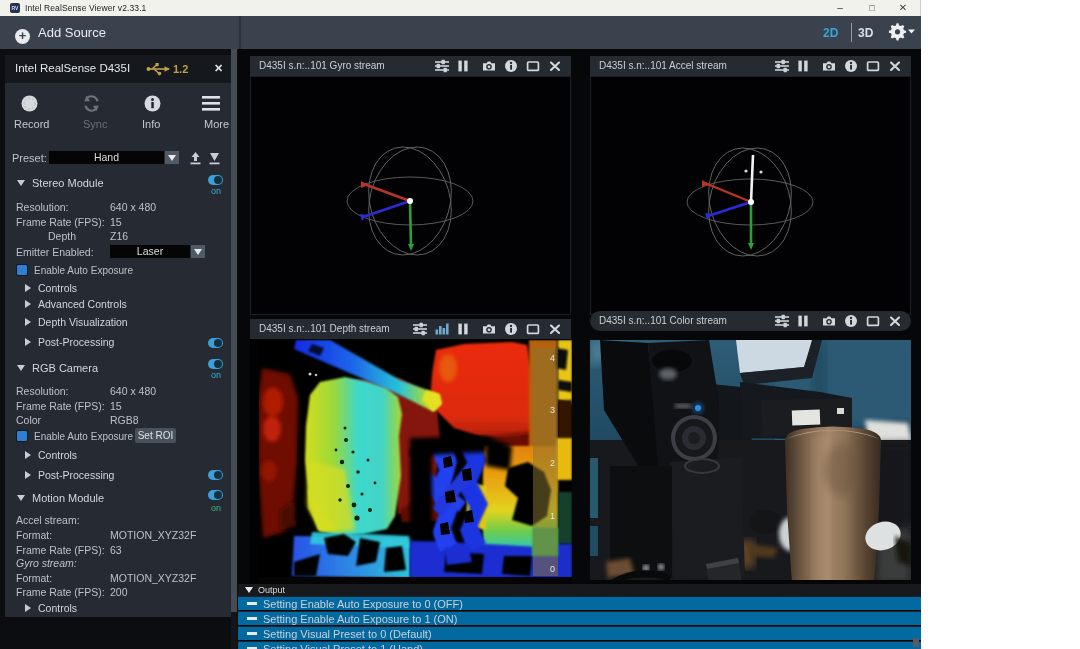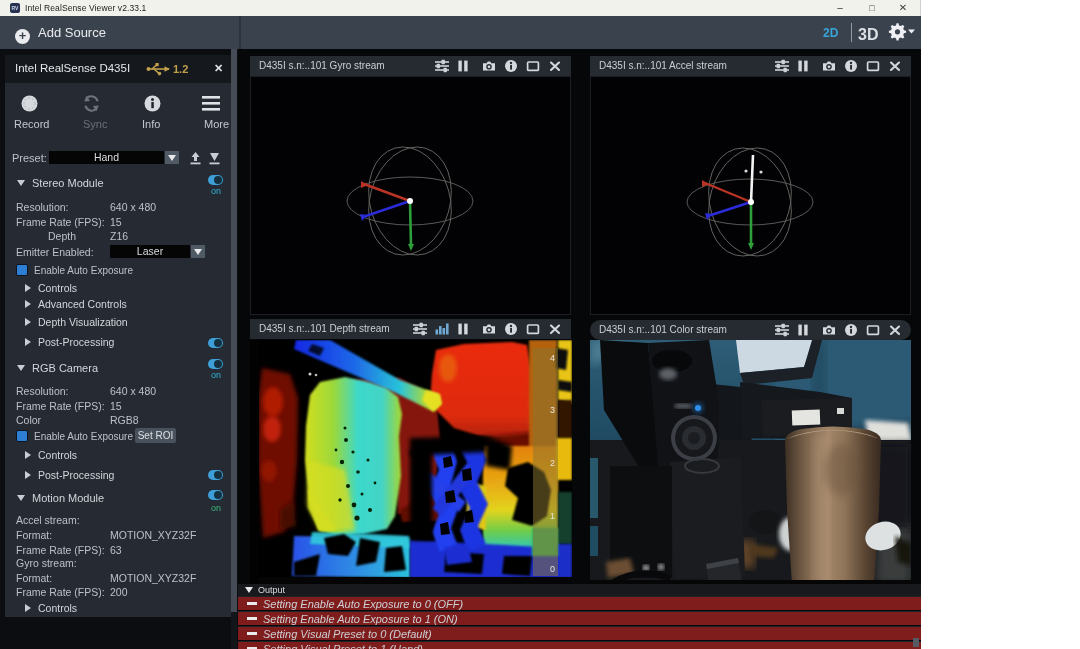--- a/index.html
+++ b/index.html
@@ -14,21 +14,21 @@
 #titlebar .ttext { position:absolute; left:25px; top:3px; letter-spacing:0.1px; font-size:8.5px; }
 .wbtn { position:absolute; top:1px; width:26px; height:14px; color:#3a3f3a; font-size:10px; text-align:center; line-height:14px;}
 
 
 #topbar { position:absolute; left:0; top:16px; width:921px; height:33px; background:#3a424e; }
 #topbar .divv { position:absolute; left:239px; top:0; width:2px; height:33px; background:#2b323c; }
 #addsrc { position:absolute; left:15px; top:9px; color:#e9ebee; font-size:13px; }
 #addsrc .plus { display:inline-block; width:15px; height:15px; border-radius:50%; background:#e9ebee; color:#3a424e; text-align:center; line-height:14px; font-size:13px; font-weight:bold; vertical-align:-3px; margin-right:8px;}
 #d2 { position:absolute; left:823px; top:10px; color:#38a5da; font-size:12px; font-weight:bold;}
 #bardiv { position:absolute; left:851px; top:7px; width:1px; height:19px; background:#959ba3;}
-#d3 { position:absolute; left:858px; top:10px; color:#dce0e4; font-size:16px; font-weight:bold;}
+#d3 { position:absolute; left:858px; top:10px; color:#dce0e4; font-size:12px; font-weight:bold;}
 
 
 #sidebar { position:absolute; left:0; top:49px; width:238px; height:600px; background:#0b0d10; }
 #sbtrack { position:absolute; left:231px; top:0px; width:6px; height:600px; background:#12151a;}
 #sbthumb { position:absolute; left:231px; top:0px; width:6px; height:563px; background:#454c56;}
 #panel { position:absolute; left:5px; top:6px; width:226px; height:562px; background:#262b33; color:#c0c5cc; }
 #devhdr { position:absolute; left:0; top:0; width:226px; height:28px; background:#15181d; color:#e4e6e9; }
 #devhdr .name { position:absolute; left:10px; top:7px; font-size:11.5px; }
 #devhdr .u21 { position:absolute; left:168px; top:8px; color:#c0a04c; font-size:11px; font-weight:bold;}
 #devhdr .x { position:absolute; left:209px; top:7px; color:#dfe2e5; font-size:11px; font-weight:bold;}
@@ -48,21 +48,21 @@
 .chk { position:absolute; left:11px; width:12px; height:12px; background:#2e7fd3; border:1px solid #0c1420; border-radius:2px;}
 
 
 #main { position:absolute; left:238px; top:49px; width:683px; height:600px; background:#060708;}
 .shdr { position:absolute; height:20px; background:#262b32; color:#c9ced5;}
 .shdr .t { position:absolute; left:9px; top:4px; font-size:10px; white-space:nowrap;}
 .scontent { position:absolute; background:#020204; border:1px solid #1d1f24;}
 
 
 #outhdr { position:absolute; left:0; top:535px; width:683px; height:12px; background:#17191d; color:#d8dbdf;}
-.outrow { position:absolute; left:0; width:683px; height:14px; background:#7f1d1d; border-top:1px solid #202329; color:#ccd0d5; font-size:11px;font-style:italic;}
+.outrow { position:absolute; left:0; width:683px; height:14px; background:#0369a1; border-top:1px solid #202329; color:#ccd0d5; font-size:11px;}
 .outrow .dash { position:absolute; left:9px; top:5px; width:10px; height:3px; background:#e8eaec;}
 .outrow .txt { position:absolute; left:25px; top:1px;}
 </style>
 </head>
 <body>
 <svg width="0" height="0" style="position:absolute">
 <defs>
   <g id="i-tune" fill="#ccd1d7">
     <rect x="1" y="3.2" width="14" height="1.6"></rect>
         <rect x="7.5" y="1.8" width="3.4" height="4.4" rx="0.6"></rect>
@@ -240,21 +240,21 @@
       <div class="sech" style="left:12px; top:437px;"><span class="tri-d"></span>Motion Module</div>
       <div class="toggle" style="top:435px;">
           <i></i>
         </div>
       <div class="onlbl" style="top:448px; color:#35b879;">on</div>
       <div class="lbl" style="top:459px;">Accel stream:</div>
       <div class="lbl" style="top:474px;">Format:</div>
         <div class="val" style="top:474px;">MOTION_XYZ32F</div>
       <div class="lbl" style="top:489px;">Frame Rate (FPS):</div>
         <div class="val" style="top:489px;">63</div>
-      <div class="lbl" style="top:502px;">Gyro stream:</div>
+      <div class="lbl" style="top:502px;font-style:italic;">Gyro stream:</div>
       <div class="lbl" style="top:517px;">Format:</div>
         <div class="val" style="top:517px;">MOTION_XYZ32F</div>
       <div class="lbl" style="top:531px;">Frame Rate (FPS):</div>
         <div class="val" style="top:531px;">200</div>
       <div class="sech" style="left:20px; top:547px; font-size:10.5px;"><span class="tri-r"></span>Controls</div>
     </div>
   </div>
 
   <div id="main">
     <div class="shdr" style="left:12px; top:7px; width:321px;">
@@ -320,21 +320,21 @@
       <svg class="abs" style="left:0;top:2px;" width="321" height="16" viewBox="0 0 321 16">
         <use href="#i-tune" x="162" y="0"></use>
           <use href="#i-hist" x="184" y="0"></use>
           <use href="#i-pause" x="205" y="0"></use>
           <use href="#i-cam" x="231" y="0"></use>
           <use href="#i-info" x="253" y="0"></use>
           <use href="#i-win" x="275" y="0"></use>
           <use href="#i-x" x="297" y="0"></use>
       </svg>
     </div>
-    <div class="shdr" style="left:352px; top:271px; width:321px;border-radius:10px;">
+    <div class="shdr" style="left:352px; top:262px; width:321px;border-radius:10px;">
       <div class="t">D435I s.n:..101 Color stream</div>
       <svg class="abs" style="left:0;top:2px;" width="321" height="16" viewBox="0 0 321 16">
         <use href="#i-tune" x="184" y="0"></use>
           <use href="#i-pause" x="205" y="0"></use>
           <use href="#i-cam" x="231" y="0"></use>
           <use href="#i-info" x="253" y="0"></use>
           <use href="#i-win" x="275" y="0"></use>
           <use href="#i-x" x="297" y="0"></use>
       </svg>
     </div>

